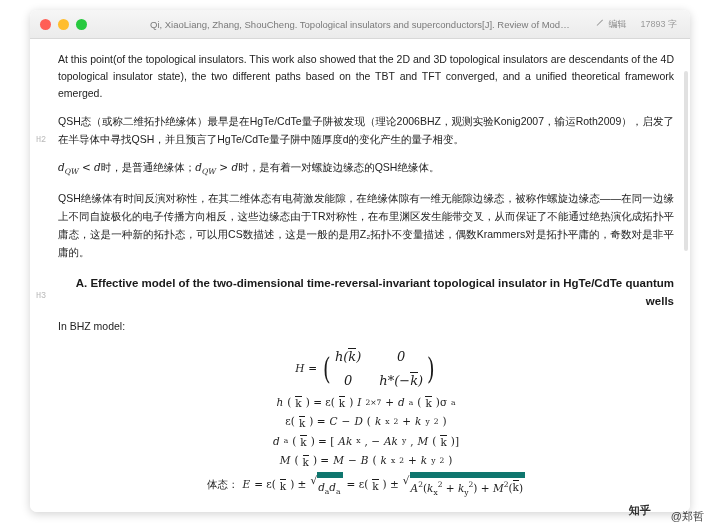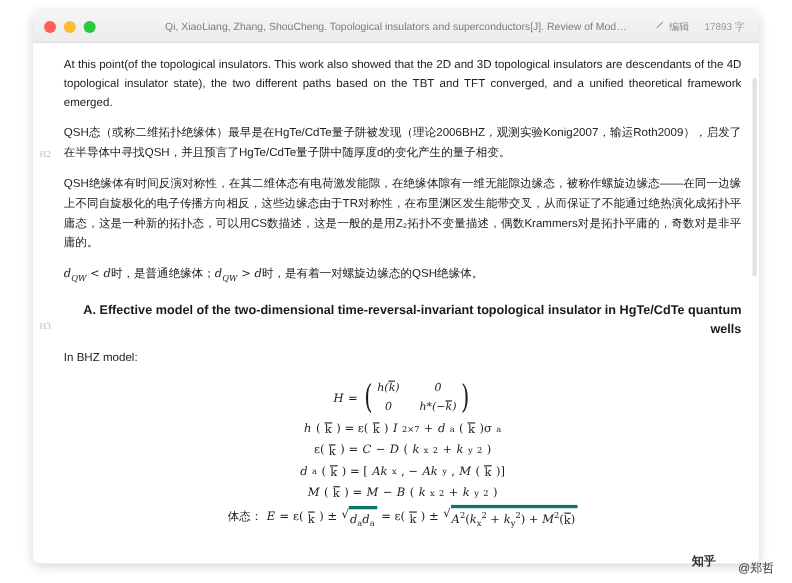--- a/index.html
+++ b/index.html
@@ -104,21 +104,21 @@
     padding: 12px 16px 0 28px;
     box-sizing: border-box;
     overflow: hidden;
   }
 
   .gutter-tag {
     position: absolute;
     left: 6px;
     font-size: 8.5px;
     color: #b9b9b9;
-    font-family: Liberation Serif, serif;
+    font-family: Liberation Mono, monospace;
   }
 
   p.body-text {
     margin: 0 0 10px 0;
     font-size: 10.5px;
     line-height: 1.62;
     color: #222222;
     text-align: justify;
   }
   p.body-text.cn {
@@ -177,31 +177,31 @@
     line-height: 0.8;
     font-family: "DejaVu Serif", serif;
     transform: scaleX(0.65);
     display: inline-block;
   }
   .mcells {
     display: inline-grid;
     grid-template-columns: auto auto;
     column-gap: 18px;
     row-gap: 0px;
-    font-size: 10px;
+    font-size: 13px;
     text-align: center;
     font-style: italic;
   }
   .sqrt {
     display: inline-flex;
     align-items: flex-start;
   }
   .sqrt .radsym { font-style: normal; }
   .sqrt .rad {
-    border-top: 3px solid #0f766e;
+    border-top: 6px solid #0f766e;
     padding: 0 2px 0 1px;
     margin-top: 1px;
   }
   .vecbar {
     border-top: 1px solid #1c1c1c;
     display: inline-block;
     line-height: 1;
     padding-top: 1px;
   }
   sub { font-size: 7.5px; }
@@ -270,25 +270,25 @@
     <div class="doc">
 
       <div class="scrollbar"></div>
 
       <p class="body-text">At this point(of the topological insulators. This work also showed that the 2D and 3D topological insulators are descendants of the 4D topological insulator state), the two different paths based on the TBT and TFT converged, and a unified theoretical framework emerged.</p>
 
       <div class="gutter-tag" style="top:96px;">H2</div>
 
       <p class="body-text cn">QSH态（或称二维拓扑绝缘体）最早是在HgTe/CdTe量子阱被发现（理论2006BHZ，观测实验Konig2007，输运Roth2009），启发了在半导体中寻找QSH，并且预言了HgTe/CdTe量子阱中随厚度d的变化产生的量子相变。</p>
 
-      <p class="body-text cn">QSH绝缘体有时间反演对称性，在其二维体态有电荷激发能隙，在绝缘体隙有一维无能隙边缘态，被称作螺旋边缘态——在同一边缘上不同自旋极化的电子传播方向相反，这些边缘态由于TR对称性，在布里渊区发生能带交叉，从而保证了不能通过绝热演化成拓扑平庸态，这是一种新的拓扑态，可以用CS数描述，这是一般的是用Z₂拓扑不变量描述，偶数Krammers对是拓扑平庸的，奇数对是非平庸的。</p>
-
       <p class="body-text cn mathline">
         <span class="it">d</span><sub>QW</sub> &lt; <span class="it">d</span><span class="up cn-label">时，是普通绝缘体；</span><span class="it">d</span><sub>QW</sub> &gt; <span class="it">d</span><span class="up cn-label">时，是有着一对螺旋边缘态的QSH绝缘体。</span>
       </p>
+
+      <p class="body-text cn">QSH绝缘体有时间反演对称性，在其二维体态有电荷激发能隙，在绝缘体隙有一维无能隙边缘态，被称作螺旋边缘态——在同一边缘上不同自旋极化的电子传播方向相反，这些边缘态由于TR对称性，在布里渊区发生能带交叉，从而保证了不能通过绝热演化成拓扑平庸态，这是一种新的拓扑态，可以用CS数描述，这是一般的是用Z₂拓扑不变量描述，偶数Krammers对是拓扑平庸的，奇数对是非平庸的。</p>
 
       <div class="gutter-tag" style="top:252px;">H3</div>
       <h3 class="sub">A. Effective model of the two-dimensional time-reversal-invariant topological insulator in HgTe/CdTe quantum wells</h3>
 
       <p class="body-text">In BHZ model:</p>
 
       <div class="formula">
         <div class="frow">
           <span class="it">H</span>
             <span>=</span>

